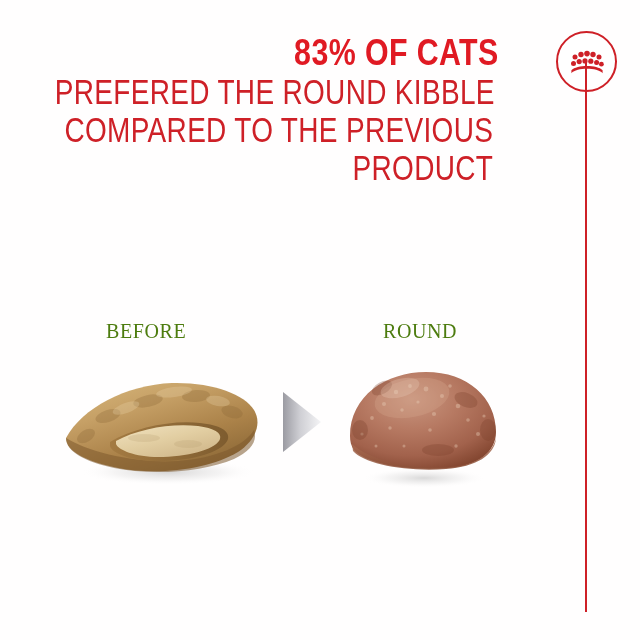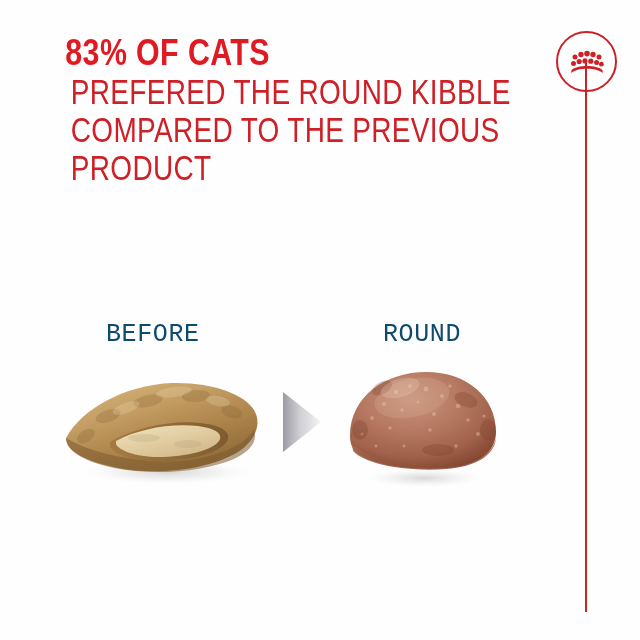--- a/index.html
+++ b/index.html
@@ -45,24 +45,24 @@
     left: 585px;
     top: 61px;
     width: 2px;
     height: 551px;
     background: #CE2027;
   }
 
   
   #headline-block {
     position: absolute;
-    left: 16px;
+    left: 0;
     top: 32px;
     width: 548px;
-    text-align: left;
+    text-align: right;
   }
   #headline-primary {
     display: block;
     font-family: "Liberation Sans Narrow", "Liberation Sans", sans-serif;
     font-weight: 700;
     font-size: 37px;
     line-height: 41px;
     letter-spacing: 0.5px;
     color: #E01A23;
     transform: scaleX(0.82);
@@ -78,25 +78,25 @@
     letter-spacing: 0.4px;
     color: #CE2027;
     transform: scaleX(0.80);
     transform-origin: center;
     white-space: nowrap;
   }
 
   
   .compare-label {
     position: absolute;
-    font-family: Liberation Mono, monospace;
+    font-family: Liberation Serif, serif;
     font-weight: 400;
-    font-size: 25px;
+    font-size: 20px;
     letter-spacing: 0.6px;
-    color: #0c4a6e;
+    color: #4d7c0f;
     white-space: nowrap;
   }
   #label-before { left: 106px; top: 320px; }
   #label-after  { left: 383px; top: 320px; }
 
   
   #transition-arrow {
     position: absolute;
     left: 283px;
     top: 392px;

